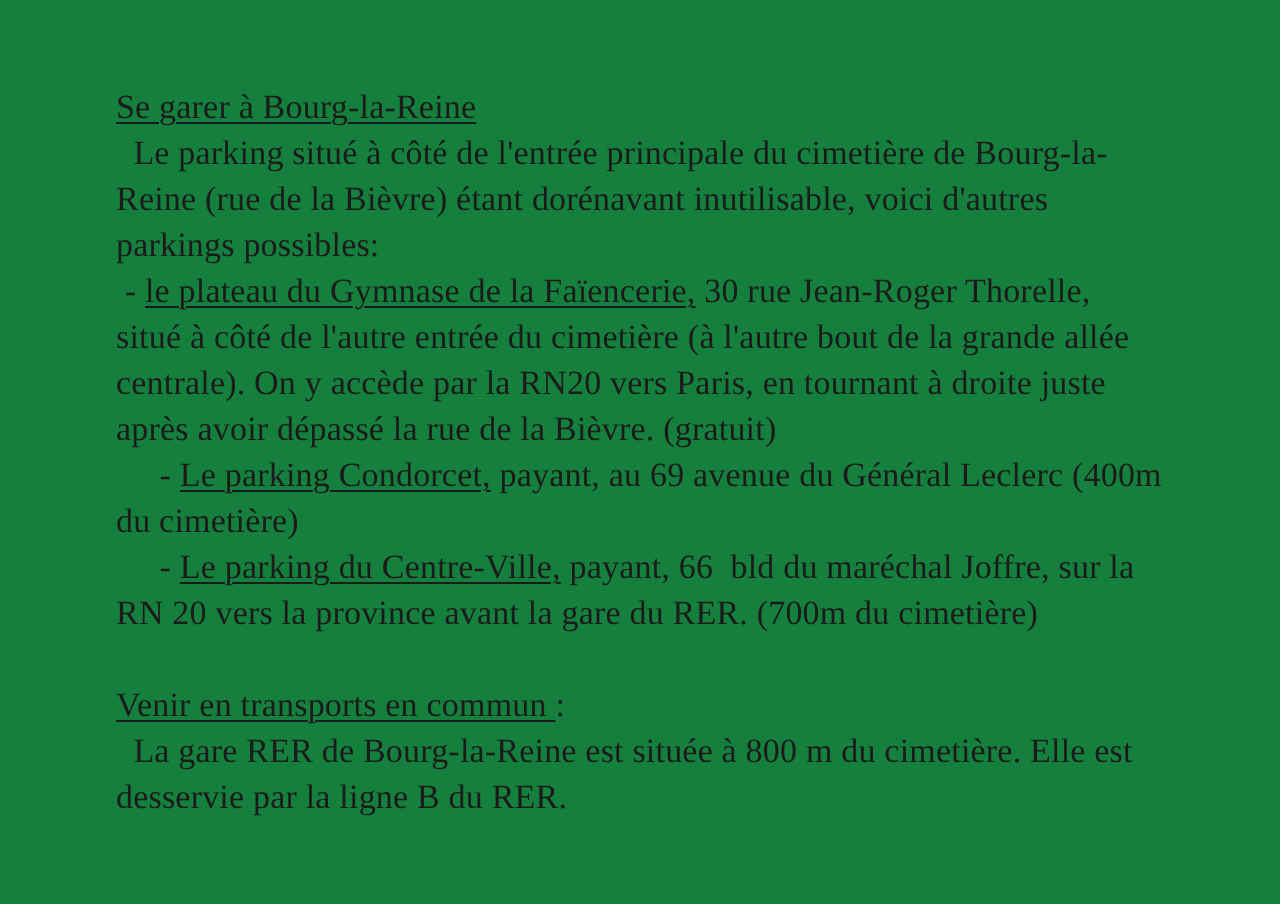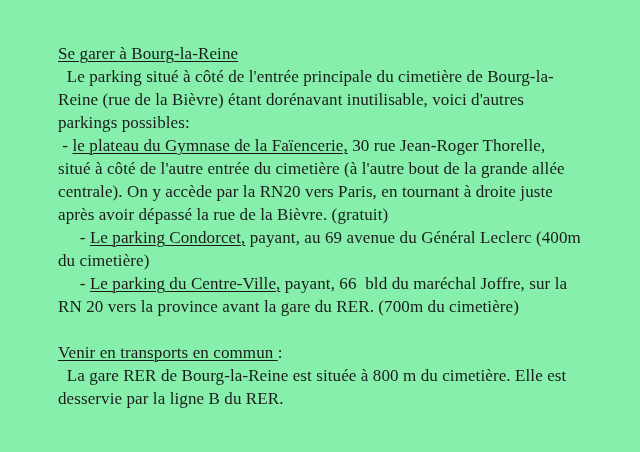--- a/index.html
+++ b/index.html
@@ -10,21 +10,21 @@
   body {
     width: 640px;
     height: 452px;
     overflow: hidden;
     position: relative;
     font-family: "Liberation Serif", "DejaVu Serif", serif;
   }
   .page {
     position: absolute;
     inset: 0;
-    background: #86efac;
+    background: #15803d;
   }
   .text-block {
     position: absolute;
     left: 58px;
     top: 42px;
     width: 552px;
     font-size: 17px;
     line-height: 23px;
     color: #1b1b1b;
     white-space: pre;

